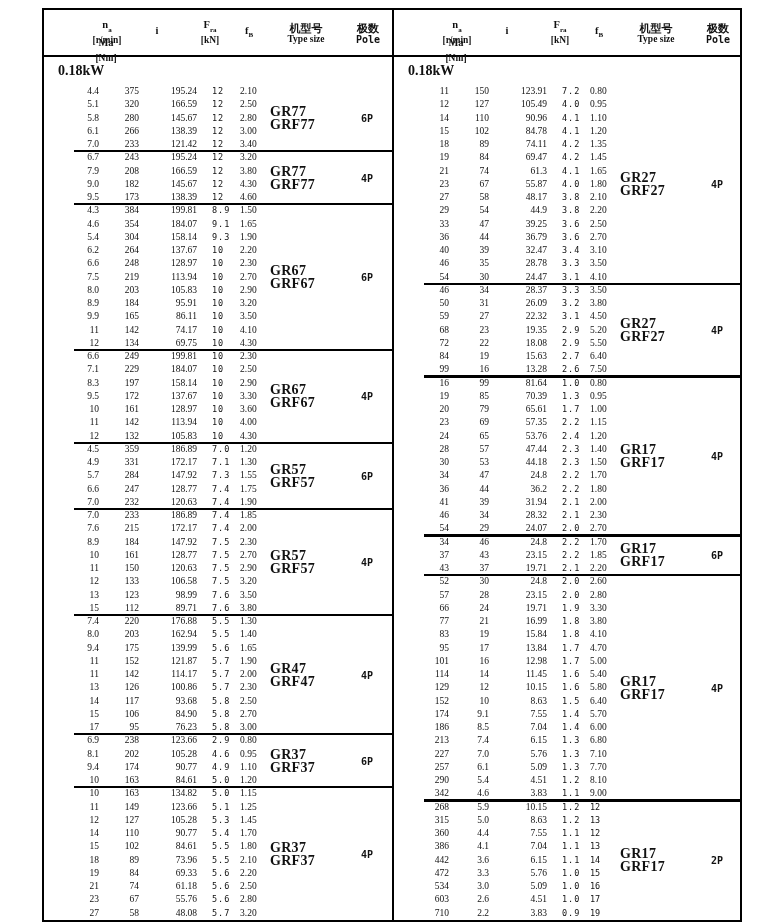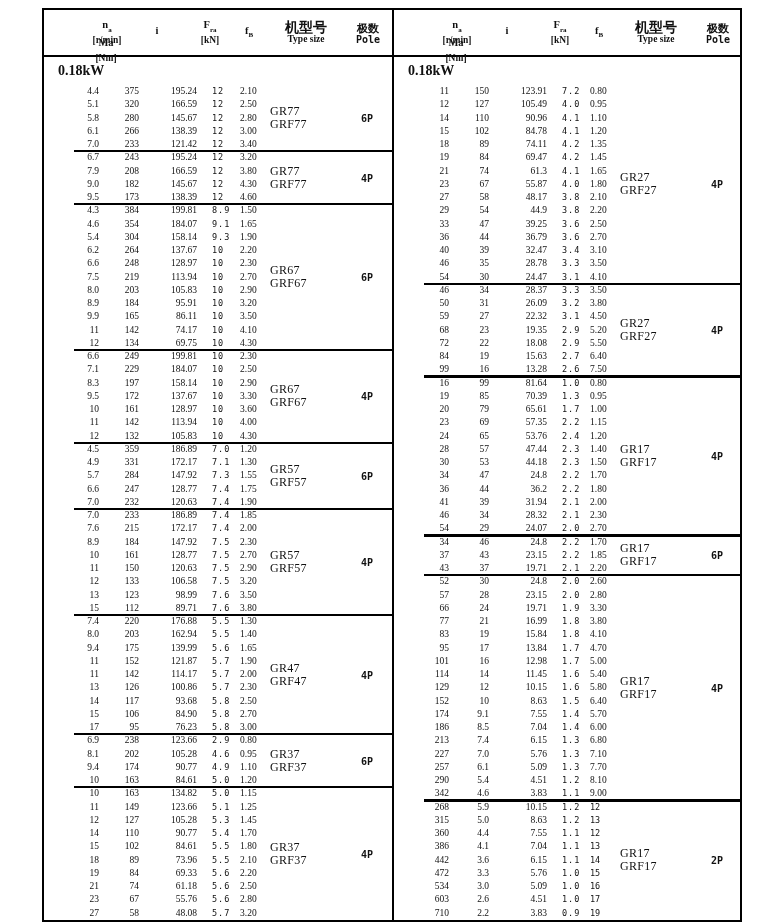--- a/index.html
+++ b/index.html
@@ -22,41 +22,41 @@
   .hcell .h1 sub{font-size:7px;}
   .hcell .h2{font-weight:bold;font-size:9.5px;line-height:11px;}
   .hcell .h2:empty{display:none;}
   .h-c0{left:20px;width:86px;}
   .h-c1{left:32px;width:60px;margin-top:18px;}
   .h-c2{left:95px;width:36px;}
   .h-c3{left:140px;width:52px;}
   .h-c4{left:186px;width:38px;font-family:Liberation Serif, serif;}
   .h-c5{left:216px;width:92px;}
   .h-c6{left:300px;width:48px;}
-  .h-c5 .h1{font-size:14px;}
+  .h-c5 .h1{font-size:11px;}
   .h-c6 .h1{font-size:11px;}
   .h-c6 .h2{font-family:"DejaVu Sans Mono",monospace;font-size:10px;}
 
   
   .power{height:28px;flex:none;font-weight:bold;font-size:14px;
          display:flex;align-items:center;padding-left:14px;}
 
   
   .sections{flex:1;}
   .section{position:relative;}
   .sep{position:absolute;top:-1.2px;left:30px;right:0;height:2.4px;background:#000;}
   .row{display:grid;grid-template-columns:55px 40px 58px 43px 30px 1fr;
        height:13.25px;line-height:13.3px;font-size:9.5px;}
   .c{white-space:nowrap;}
   .c-na,.c-ma,.c-i{text-align:right;}
   .c-fra{padding-left:15px;font-family:"DejaVu Sans Mono",monospace;
          font-size:8.5px;letter-spacing:1px;}
   .c-fb.cjk{font-family:"DejaVu Sans Mono",monospace;font-size:8.5px;}
   .typelabel{position:absolute;left:226px;top:50%;transform:translateY(-50%);
-             font-weight:normal;font-size:12px;line-height:13px;letter-spacing:0.3px;}
+             font-weight:bold;font-size:14px;line-height:13px;letter-spacing:0.3px;}
   .polelabel{position:absolute;left:298px;width:50px;top:50%;transform:translateY(-50%);
              font-weight:bold;font-size:10px;text-align:center;
              font-family:"DejaVu Sans Mono",monospace;}
 </style>
 </head>
 <body>
 
 <div class="doc">
 
   <div class="half" id="half0">

